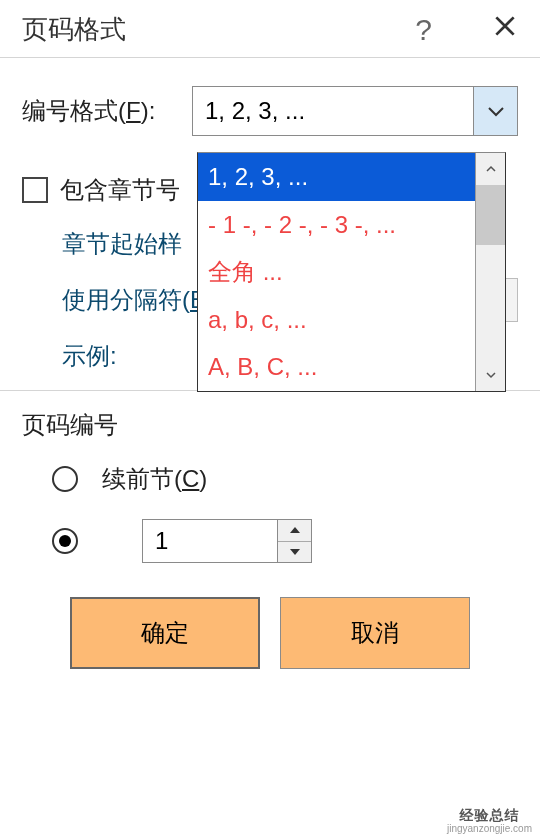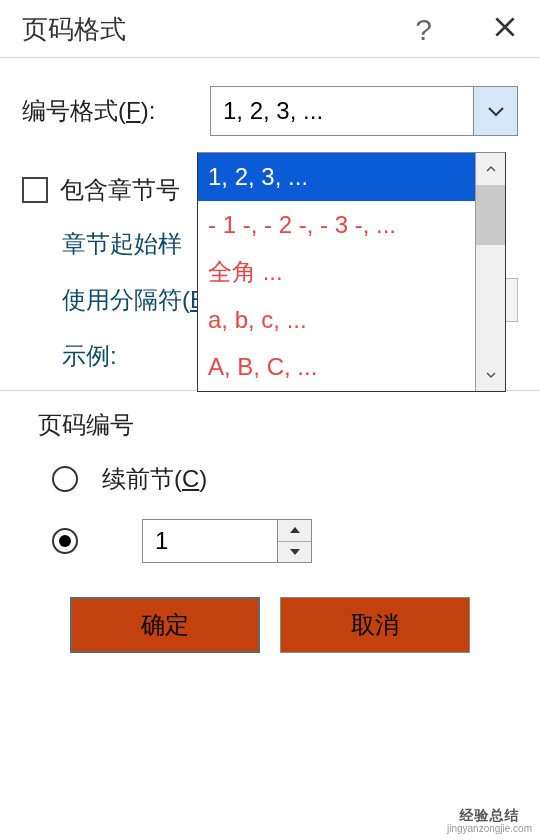--- a/index.html
+++ b/index.html
@@ -7,38 +7,38 @@
       font-family: "Microsoft YaHei", "SimSun", sans-serif;
       background: #fff;
       width: 540px;
       height: 840px;
       position: relative;
       font-size: 22px;
       color: #000;
     }
     .titlebar {
       display: flex;
-      align-items: flex-end;
+      align-items: center;
       justify-content: space-between;
       padding: 12px 22px 10px 22px;
       border-bottom: 1px solid #d5d5d5;
     }
     .titlebar .title { font-size: 26px; color: #333; }
     .titlebar .right { display: flex; align-items: center; gap: 60px; }
     .help-btn { font-size: 30px; color: #666; font-family: Arial; cursor: pointer; }
     .close-btn { font-size: 28px; color: #333; cursor: pointer; }
     .close-btn svg { width: 26px; height: 26px; }
 
     .content { padding: 28px 22px 12px 22px; }
 
     .row { display: flex; align-items: center; margin-bottom: 18px; }
     .label { font-size: 24px; color: #222; }
     .underline { text-decoration: underline; }
 
-    .format-row { display: flex; align-items: center; gap: 18px; }
+    .format-row { display: flex; align-items: center; gap: 0; }
     .format-label { width: 170px; }
 
     .combo {
       position: relative;
       flex: 1;
       height: 50px;
       border: 1px solid #8a8a8a;
       background: #fff;
       display: flex;
       align-items: center;
@@ -122,21 +122,21 @@
       width: 40px; height: 100%;
       border-left: 1px solid #bcbcbc;
       background: #f3f3f3;
       display: flex; align-items: center; justify-content: center;
     }
     .disabled-combo .dc-btn svg { width: 16px; height: 11px; }
     .example-row .ex-value { color: #a0a0a0; font-size: 24px; margin-left: 60px;}
 
     .divider { border: none; border-top: 1px solid #d5d5d5; margin: 18px -22px 18px -22px; }
 
-    .section-title { font-size: 24px; color: #222; margin: 8px 0 22px 16px; }
+    .section-title { font-size: 24px; color: #222; margin: 8px 0 22px 0; }
 
     .radio-group { margin-left: 30px; }
     .radio-row { display: flex; align-items: center; margin-bottom: 24px; gap: 24px; }
     .radio {
       width: 26px; height: 26px;
       border: 2px solid #333;
       border-radius: 50%;
       background: #fff;
       display: flex; align-items: center; justify-content: center;
     }
@@ -172,23 +172,23 @@
       display: flex; align-items: center; justify-content: center;
       border-bottom: 1px solid #aaa;
     }
     .spinner .sp-btn:last-child { border-bottom: none; }
 
     .button-bar {
       display: flex; gap: 20px; justify-content: center;
       margin-top: 34px;
     }
     .win-btn {
-      width: 190px; height: 56px;
+      width: 190px; height: 72px;
       border: 1px solid #8a8a8a;
-      background: #c2410c;
+      background: #fdba74;
       font-size: 24px;
       display: flex; align-items: center; justify-content: center;
       cursor: pointer;
     }
     .win-btn.primary { border-width: 2px; border-color: #666; }
 
     .watermark {
       position: absolute;
       right: 8px;
       bottom: 6px;

